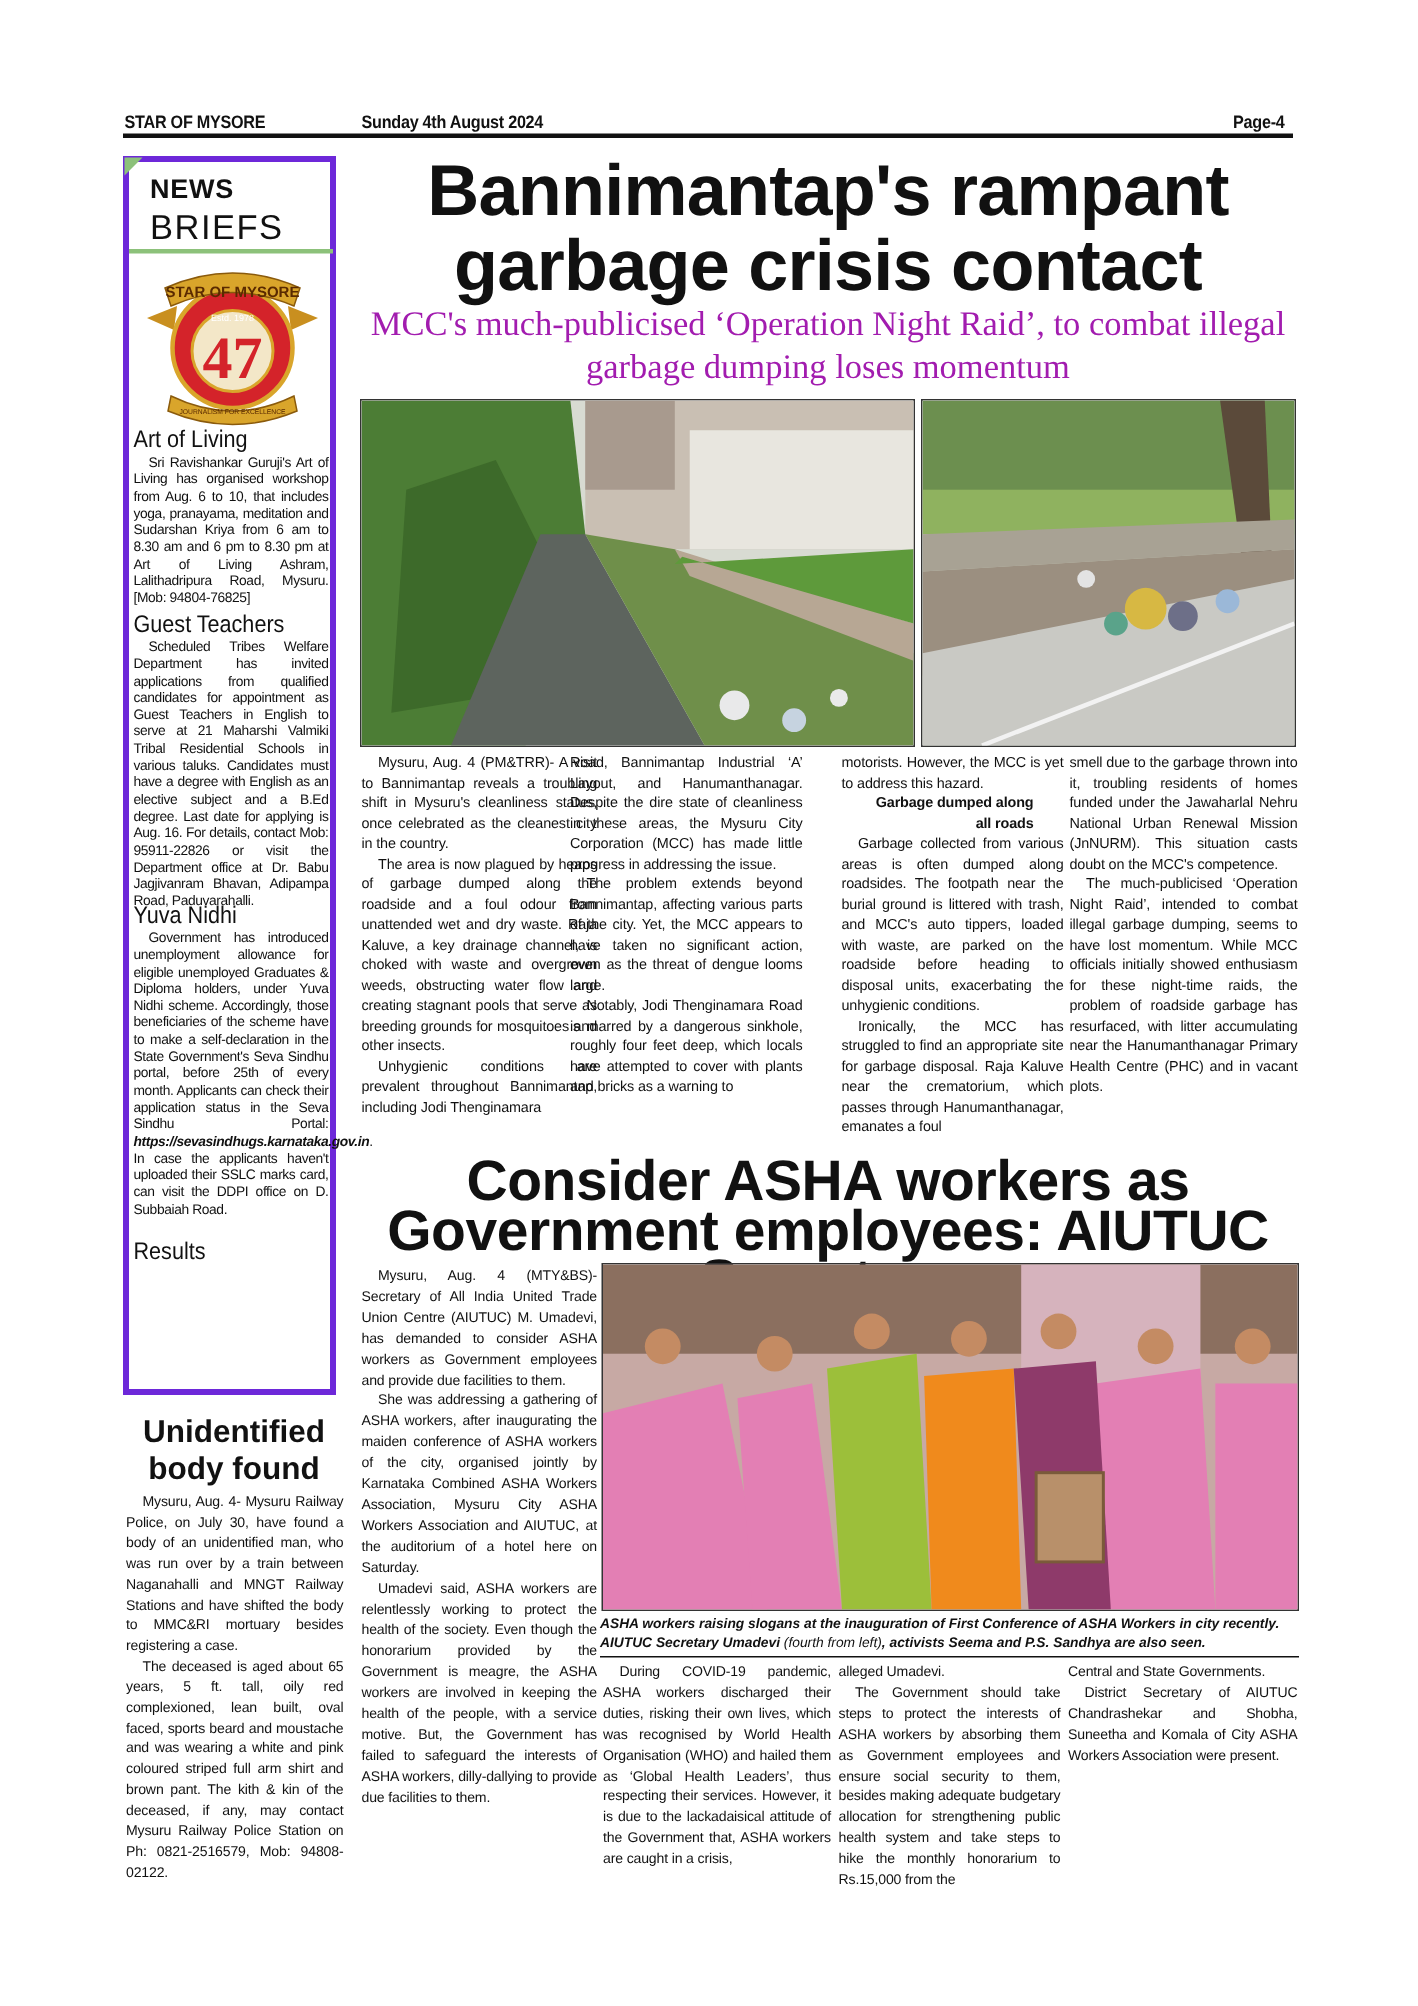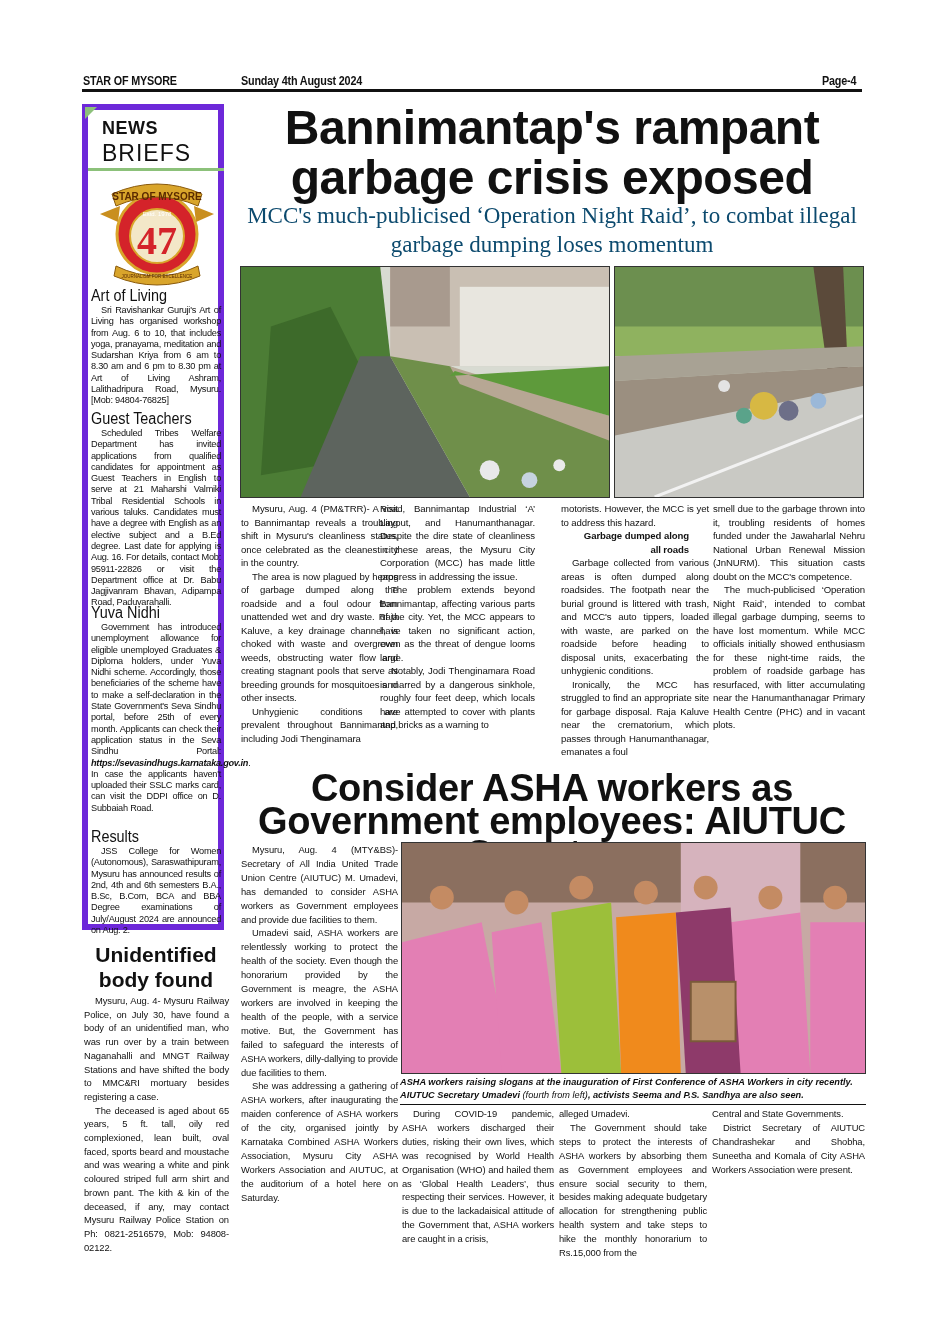--- a/index.html
+++ b/index.html
@@ -2,33 +2,33 @@
 <html><head>
 <meta charset="utf-8">
 <style>
   html, body { margin:0; padding:0; background:#ffffff; }
   body { width:945px; height:1337px; position:relative; overflow:hidden; font-family:"Liberation Sans", sans-serif; color:#111; }
   .abs { position:absolute; }
   
   .mast { font-family:"Liberation Sans", sans-serif; font-weight:bold; font-size:12px; color:#111; letter-spacing:-0.2px; transform:scaleX(0.9); transform-origin:left top; }
   .mast-rule { left:82px; top:89px; width:780px; height:3px; background:#111; }
   
-  .sidebar { left:82px; top:104px; width:142px; height:826px; border:6px solid #6d28d9; box-sizing:border-box; }
+  .sidebar { left:82px; top:104px; width:142px; height:826px; border:4px solid #6d28d9; box-sizing:border-box; }
   .sb-head { left:0; top:0; width:136px; height:58px; border-bottom:3px solid #8cc17a; }
   .corner { left:-3px; top:-3px; width:0; height:0; border-top:12px solid #8cc17a; border-right:12px solid transparent; }
   .news-label { left:14px; top:8px; font-weight:bold; font-size:18px; letter-spacing:0.5px; }
   .briefs-label { left:14px; top:30px; font-size:23px; letter-spacing:1px; }
   .logo { left:10px; top:66px; width:118px; height:110px; }
   .brief { position:absolute; left:3px; width:130px; }
   .brief h3 { margin:0; font-weight:normal; font-size:16px; line-height:17px; transform:scaleX(0.9); transform-origin:left; white-space:nowrap; color:#111; }
   .brief p { margin:1px 0 0 0; font-size:9.2px; line-height:11.3px; text-align:justify; text-indent:10px; letter-spacing:-0.25px; }
   .it { font-style:italic; font-weight:bold; }
   
   .h1 { left:238px; top:103px; width:628px; text-align:center; font-weight:bold; font-size:48px; line-height:50px; letter-spacing:-0.5px; color:#111; }
-  .h1sub { left:238px; top:201px; width:628px; text-align:center; font-family:"Liberation Serif", serif; font-size:23px; line-height:29px; color:#0c4a6e; }
+  .h1sub { left:238px; top:201px; width:628px; text-align:center; font-family:"Liberation Serif", serif; font-size:23px; line-height:29px; color:#a21caf; }
   .photo { border:1px solid #333; box-sizing:border-box; overflow:hidden; }
   .col { position:absolute; font-size:9.6px; line-height:13.5px; text-align:justify; letter-spacing:-0.1px; color:#111; }
   .col p { margin:0; text-indent:11px; }
   .col .sub { text-indent:0; text-align:right; font-weight:bold; }
   .h2 { left:238px; top:772px; width:628px; text-align:center; font-weight:bold; font-size:38px; line-height:33px; color:#111; letter-spacing:-0.3px; }
   .caption { left:400px; top:1076px; width:466px; font-size:9.2px; line-height:13px; font-style:italic; font-weight:bold; border-bottom:1.5px solid #111; padding-bottom:2px; }
   .caption .light { font-weight:normal; }
   .h3 { left:82px; top:942px; width:148px; text-align:center; font-weight:bold; font-size:21px; line-height:25px; }
 </style>
 </head>
@@ -65,31 +65,30 @@
   <div class="brief" style="top:300px;">
     <h3>Guest Teachers</h3>
     <p>Scheduled Tribes Welfare Department has invited applications from qualified candidates for appointment as Guest Teachers in English to serve at 21 Maharshi Valmiki Tribal Residential Schools in various taluks. Candidates must have a degree with English as an elective subject and a B.Ed degree. Last date for applying is Aug. 16. For details, contact Mob: 95911-22826 or visit the Department office at Dr. Babu Jagjivanram Bhavan, Adipampa Road, Paduvarahalli.</p>
   </div>
   <div class="brief" style="top:494px;">
     <h3>Yuva Nidhi</h3>
     <p><span>Government has introduced unemployment allowance for eligible unemployed Graduates &amp; Diploma holders, under Yuva Nidhi scheme. Accordingly, those beneficiaries of the scheme have to make a self-declaration in the State Government's Seva Sindhu portal, before 25th of every month. Applicants can check their application status in the Seva Sindhu Portal: </span><span class="it">https://sevasindhugs.karnataka.gov.in</span><span>. In case the applicants haven't uploaded their SSLC marks card, can visit the DDPI office on D. Subbaiah Road.</span></p>
   </div>
   <div class="brief" style="top:718px;">
     <h3>Results</h3>
-    <p>JSS College for Women (Autonomous), Saraswathipuram, Mysuru has announced results of 2nd, 4th and 6th semesters B.A., B.Sc, B.Com, BCA and BBA Degree examinations of July/August 2024 are announced on Aug. 2.</p>
   </div>
 </div>
 
 <div class="abs h3">Unidentified body found</div>
 <div class="col" style="left:84px;top:994px;width:145px;font-size:9.4px;line-height:13.7px;">
   <p>Mysuru, Aug. 4- Mysuru Railway Police, on July 30, have found a body of an unidentified man, who was run over by a train between Naganahalli and MNGT Railway Stations and have shifted the body to MMC&amp;RI mortuary besides registering a case.</p>
   <p>The deceased is aged about 65 years, 5 ft. tall, oily red complexioned, lean built, oval faced, sports beard and moustache and was wearing a white and pink coloured striped full arm shirt and brown pant. The kith &amp; kin of the deceased, if any, may contact Mysuru Railway Police Station on Ph: 0821-2516579, Mob: 94808-02122.</p>
 </div>
 
-<div class="abs h1">Bannimantap's rampant garbage crisis exposed</div>
+<div class="abs h1">Bannimantap's rampant garbage crisis contact</div>
 <div class="abs h1sub">MCC's much-publicised ‘Operation Night Raid’, to combat illegal garbage dumping loses momentum</div>
 
 <svg class="abs photo" style="left:240px;top:266px;width:370px;height:232px;" viewBox="0 0 370 232" preserveAspectRatio="none">
   <rect width="370" height="232" fill="#d8dbd2"></rect>
   <rect x="150" y="0" width="220" height="100" fill="#c9bfb3"></rect>
   <rect x="150" y="0" width="60" height="60" fill="#a89a8e"></rect>
   <rect x="220" y="20" width="150" height="80" fill="#e8e6df"></rect>
   <path d="M0 0 L140 0 L150 90 L110 232 L0 232 Z" fill="#4c7d35"></path>
   <path d="M30 60 L90 40 L130 120 L80 200 L20 210 Z" fill="#3d6a2a"></path>
   <path d="M60 232 L120 90 L150 90 L230 232 Z" fill="#5d645e"></path>
@@ -134,22 +133,22 @@
 </div>
 <div class="col" style="left:713px;top:502px;width:152px;">
   <p style="text-indent:0">smell due to the garbage thrown into it, troubling residents of homes funded under the Jawaharlal Nehru National Urban Renewal Mission (JnNURM). This situation casts doubt on the MCC's competence.</p>
   <p>The much-publicised ‘Operation Night Raid’, intended to combat illegal garbage dumping, seems to have lost momentum. While MCC officials initially showed enthusiasm for these night-time raids, the problem of roadside garbage has resurfaced, with litter accumulating near the Hanumanthanagar Primary Health Centre (PHC) and in vacant plots.</p>
 </div>
 
 <div class="abs h2">Consider ASHA workers as Government employees: AIUTUC Secretary</div>
 
 <div class="col" style="left:241px;top:843px;width:157px;font-size:9.4px;line-height:13.9px;">
   <p>Mysuru, Aug. 4 (MTY&amp;BS)- Secretary of All India United Trade Union Centre (AIUTUC) M. Umadevi, has demanded to consider ASHA workers as Government employees and provide due facilities to them.</p>
+  <p>She was addressing a gathering of ASHA workers, after inaugurating the maiden conference of ASHA workers of the city, organised jointly by Karnataka Combined ASHA Workers Association, Mysuru City ASHA Workers Association and AIUTUC, at the auditorium of a hotel here on Saturday.</p>
   <p>Umadevi said, ASHA workers are relentlessly working to protect the health of the society. Even though the honorarium provided by the Government is meagre, the ASHA workers are involved in keeping the health of the people, with a service motive. But, the Government has failed to safeguard the interests of ASHA workers, dilly-dallying to provide due facilities to them.</p>
-  <p>She was addressing a gathering of ASHA workers, after inaugurating the maiden conference of ASHA workers of the city, organised jointly by Karnataka Combined ASHA Workers Association, Mysuru City ASHA Workers Association and AIUTUC, at the auditorium of a hotel here on Saturday.</p>
 </div>
 
 <svg class="abs photo" style="left:401px;top:842px;width:465px;height:232px;" viewBox="0 0 465 232" preserveAspectRatio="none">
   <rect width="465" height="232" fill="#c7a9a4"></rect>
   <rect x="0" y="0" width="465" height="60" fill="#8b6f5f"></rect>
   <rect x="280" y="0" width="120" height="80" fill="#d6b3bd"></rect>
   <g fill="#e37fb4">
     <path d="M0 100 L80 80 L110 232 L0 232 Z"></path>
     <path d="M90 90 L140 80 L160 232 L100 232 Z"></path>
     <path d="M330 80 L400 70 L410 232 L330 232 Z"></path>

